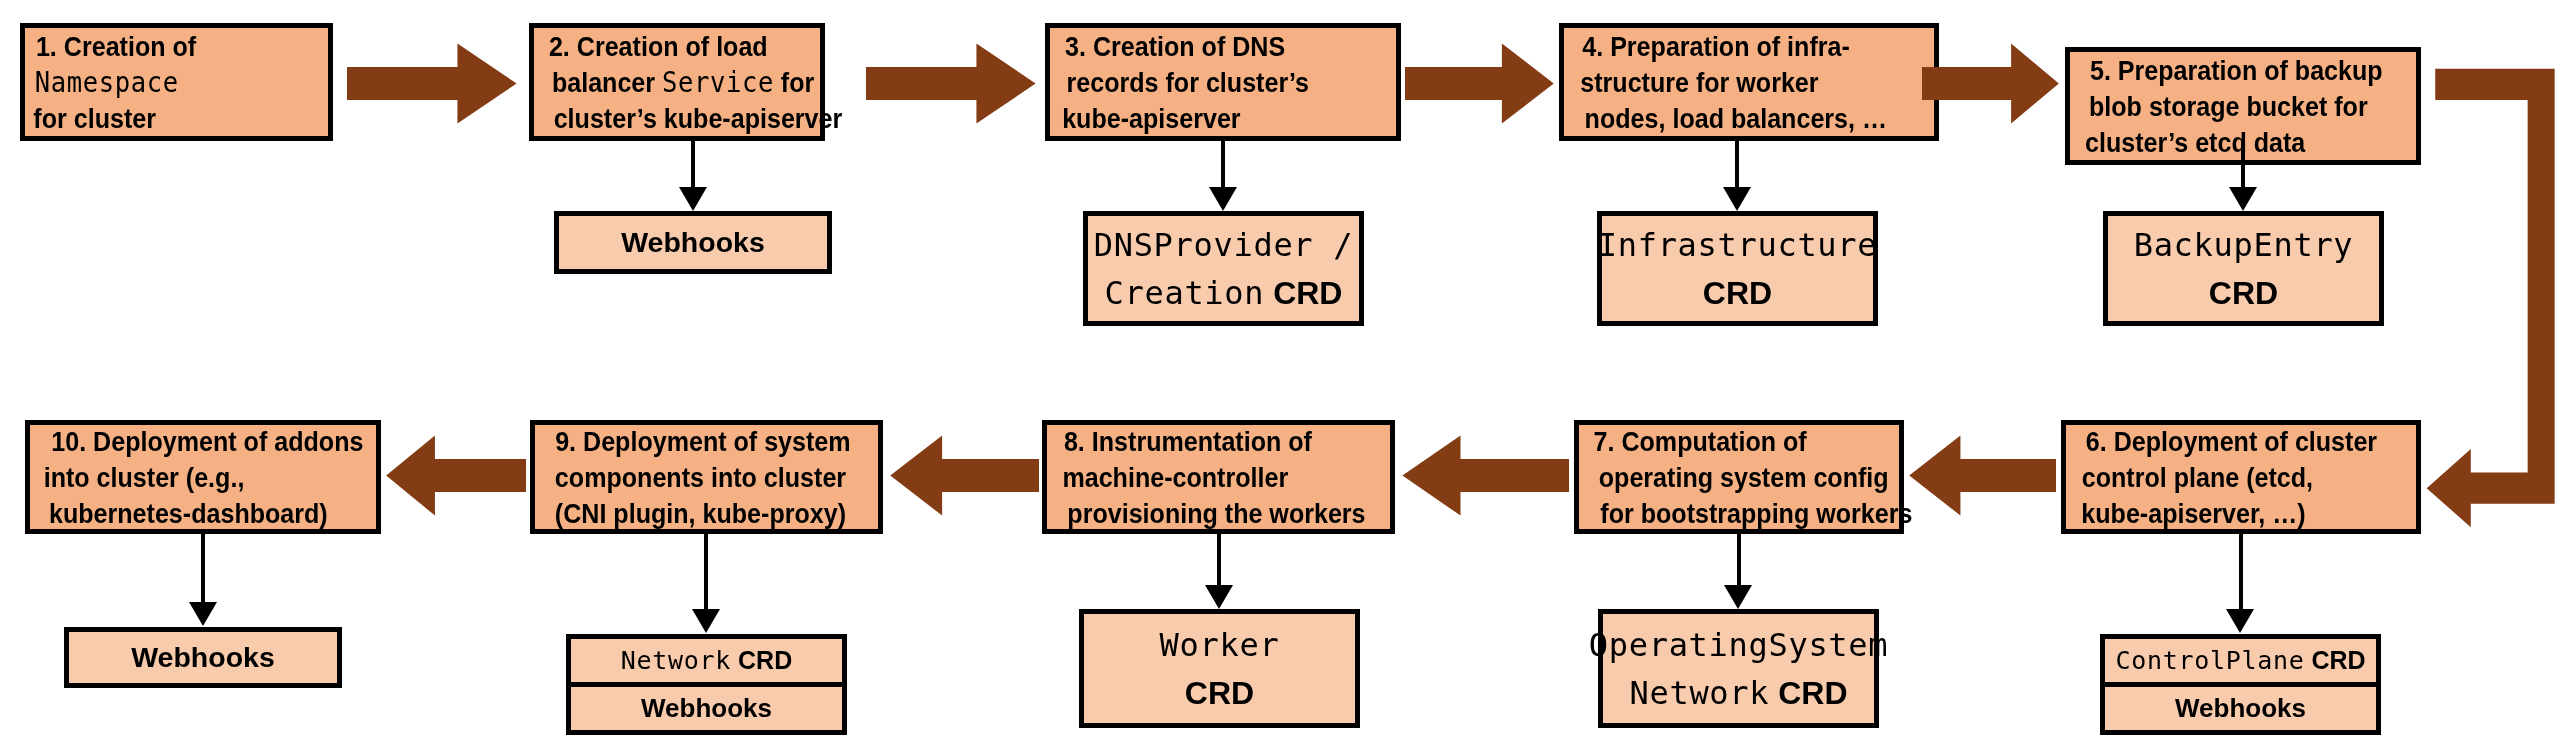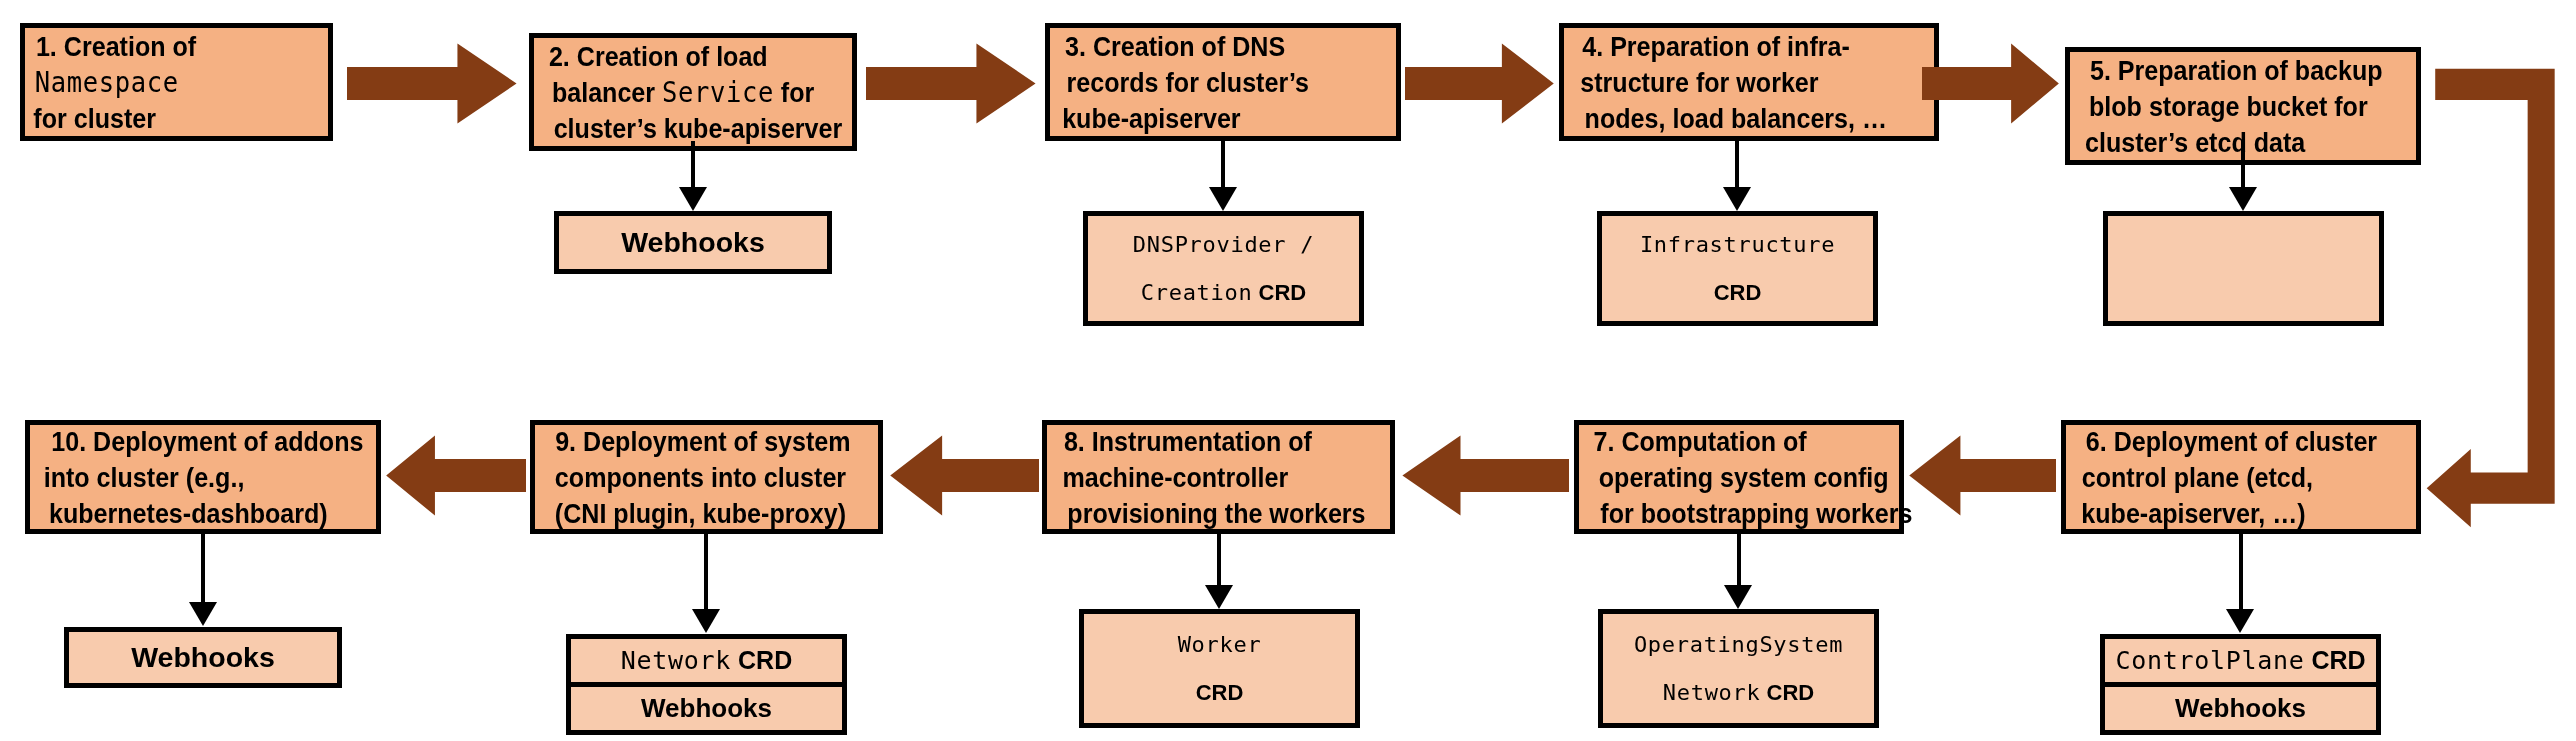--- a/index.html
+++ b/index.html
@@ -18,40 +18,40 @@
   .main-box .line{white-space:nowrap;transform:scaleX(0.88);transform-origin:center;}
   .mono{font-family:"DejaVu Sans Mono","Liberation Mono",monospace;font-weight:400;letter-spacing:0.7px;}
   .main-box .mono{font-size:29px;}
   .sub-box{
     position:absolute;box-sizing:border-box;
     background:var(--sub-fill,#F8CBAD);
     border:5px solid #000;
     display:flex;flex-direction:column;justify-content:center;align-items:center;
     text-align:center;
   }
-  .crd-box{font-family:"DejaVu Sans Mono","Liberation Mono",monospace;font-size:22px;line-height:48px;font-weight:400;letter-spacing:0.7px;}
+  .crd-box{font-family:"DejaVu Sans Mono","Liberation Mono",monospace;font-size:32px;line-height:48px;font-weight:400;letter-spacing:0.7px;}
   .crd-box .b, .stack-row .b{font-family:"Liberation Sans",sans-serif;font-weight:700;letter-spacing:0;}
   .stack-row{font-family:"DejaVu Sans Mono","Liberation Mono",monospace;font-size:25px;font-weight:400;letter-spacing:0.7px;}
   .wb{font-family:"Liberation Sans",sans-serif;font-weight:700;font-size:28.5px;letter-spacing:0;margin-top:36px;}
   .conn-line{position:absolute;width:3.6px;background:#000;}
   .conn-head{position:absolute;width:0;height:0;
     border-left:14.2px solid transparent;border-right:14.2px solid transparent;
     border-top:24px solid #000;}
   .block-arrow{position:absolute;}
 </style>
 </head>
 <body style="--main-fill: #F5B183; --sub-fill: #F8CBAD; background: rgb(255, 255, 255);">
 
 <div class="main-box" style="left:20px;top:23px;width:313px;height:118px;">
   <div class="line"><span>1. Creation of</span></div>
   <div class="line"><span class="mono">Namespace</span></div>
   <div class="line"><span>for cluster</span></div>
 </div>
 
-<div class="main-box" style="left:529px;top:23px;width:328px;height:118px;margin-top:10px;">
+<div class="main-box" style="left:529px;top:23px;width:296px;height:118px;">
   <div class="line"><span>2. Creation of load</span></div>
   <div class="line"><span>balancer </span><span class="mono">Service</span><span> for</span></div>
   <div class="line"><span>cluster’s kube-apiserver</span></div>
 </div>
 
 <div class="main-box" style="left:1045px;top:23px;width:356px;height:118px;">
   <div class="line"><span>3. Creation of DNS</span></div>
   <div class="line"><span>records for cluster’s</span></div>
   <div class="line"><span>kube-apiserver</span></div>
 </div>
@@ -101,20 +101,21 @@
 <div class="conn-line" style="left:1735px;top:141px;height:46px;"></div>
 <div class="conn-head" style="left:1723px;top:187px;"></div>
 <div class="sub-box crd-box" style="left:1597px;top:211px;width:281px;height:115px;">
   <div class="line"><span>Infrastructure</span></div>
   <div class="line"><span class="b">CRD</span></div>
 </div>
 
 <div class="conn-line" style="left:2241px;top:141px;height:46px;"></div>
 <div class="conn-head" style="left:2229px;top:187px;"></div>
 <div class="sub-box crd-box" style="left:2103px;top:211px;width:281px;height:115px;">
+  <div class="line"><span>BackupEntry</span><span class="b"> CRD</span></div>
 </div>
 
 <div class="main-box" style="left:2061px;top:420px;width:360px;height:114px;">
   <div class="line"><span>6. Deployment of cluster</span></div>
   <div class="line"><span>control plane (etcd,</span></div>
   <div class="line"><span>kube-apiserver, …)</span></div>
 </div>
 
 <div class="main-box" style="left:1574px;top:420px;width:330px;height:114px;">
   <div class="line"><span>7. Computation of</span></div>

